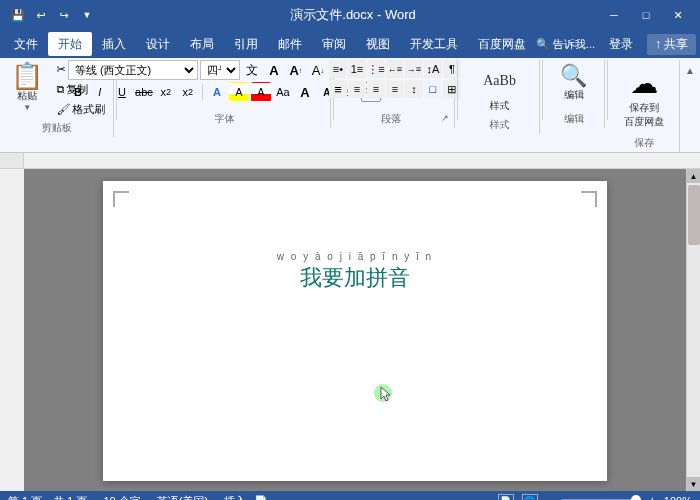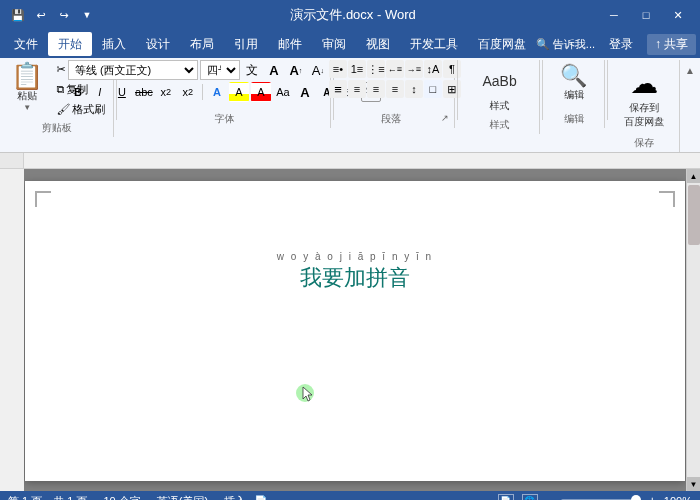--- a/index.html
+++ b/index.html
@@ -81,21 +81,21 @@
     .font-row-2 { display: flex; align-items: center; gap: 2px; }
     .font-select { height: 20px; font-size: 11px; border: 1px solid #c0c0c0; background: white; padding: 0 2px; }
     .font-btn { width: 20px; height: 20px; font-size: 11px; border: 1px solid transparent; background: transparent; cursor: pointer; display: flex; align-items: center; justify-content: center; border-radius: 2px; }
     .font-btn.bold { font-weight: bold; }
     .font-btn.italic { font-style: italic; }
     .font-btn.underline { text-decoration: underline; }
 
     
     .style-group { display: flex; gap: 4px; }
     .style-box { display: flex; flex-direction: column; align-items: center; padding: 2px 6px; cursor: pointer; border-radius: 2px; border: 1px solid transparent; }
-    .style-preview { width: 36px; height: 36px; display: flex; align-items: center; justify-content: center; font-size: 18px; }
+    .style-preview { width: 36px; height: 36px; display: flex; align-items: center; justify-content: center; font-size: 18px; font-family: Liberation Serif, serif; }
     .style-label { font-size: 10px; color: #333; }
 
     
     .save-btn { display: flex; flex-direction: column; align-items: center; padding: 4px 8px; cursor: pointer; border-radius: 2px; border: 1px solid transparent; }
     .save-icon-wrap { width: 40px; height: 36px; display: flex; align-items: center; justify-content: center; }
     .save-label { font-size: 10px; color: #333; text-align: center; }
 
     
     .ribbon-collapse { width: 16px; height: 16px; display: flex; align-items: center; justify-content: center; cursor: pointer; font-size: 10px; color: #666; }
 
@@ -321,21 +321,21 @@
 
 <div style="display:flex;height:calc(500px - 30px - 28px - 84px - 16px - 20px);overflow:hidden;">
 
   <div style="width:24px;background:#f0f0f0;border-right:1px solid #d0d0d0;">
     <svg width="24" height="100%">
       <rect width="24" height="100%" fill="#f0f0f0"></rect>
     </svg>
   </div>
 
   <div style="flex:1;background:#808080;overflow:auto;display:flex;justify-content:center;padding:12px 0;">
-    <div style="width:660px;min-height:300px;background:white;box-shadow:0 2px 8px rgba(0,0,0,0.3);padding:50px 54px;position:relative;">
+    <div style="width:504px;min-height:300px;background:white;box-shadow:0 2px 8px rgba(0,0,0,0.3);padding:50px 54px;position:relative;">
 
       <div style="position:absolute;top:10px;left:10px;width:16px;height:16px;border-top:2px solid #aaa;border-left:2px solid #aaa;"></div>
       <div style="position:absolute;top:10px;right:10px;width:16px;height:16px;border-top:2px solid #aaa;border-right:2px solid #aaa;"></div>
 
       <div style="text-align:center;margin-top:20px;">
         <div style="font-size:10px;color:#666;letter-spacing:2px;margin-bottom:1px;font-family:Arial,sans-serif;">w o y à o j i ā p ī n y ī n</div>
         <div style="font-size:22px;color:#0f766e;font-family:SimSun,serif;">我要加拼音</div>
       </div>
 
       <div style="position:absolute;left:270px;top:200px;pointer-events:none;">

